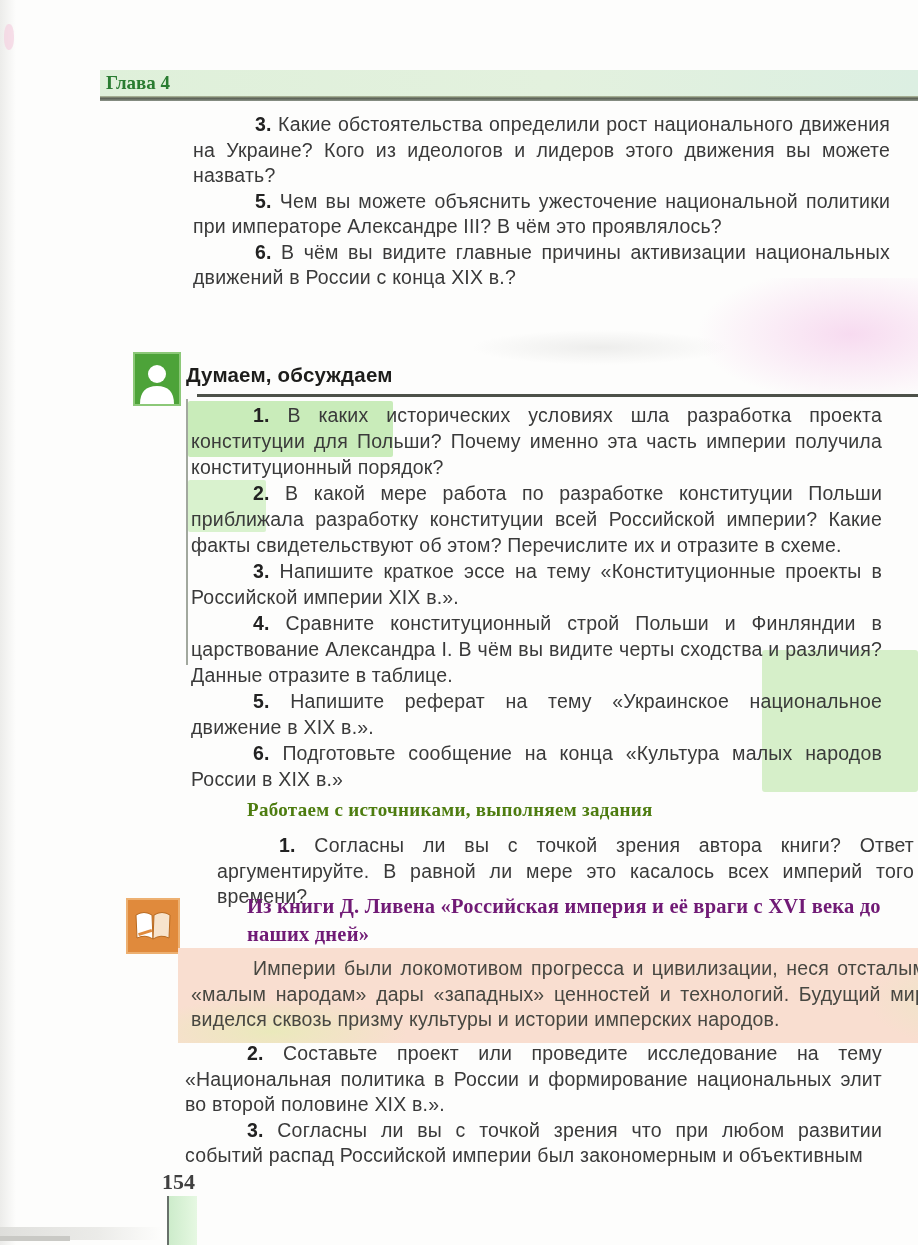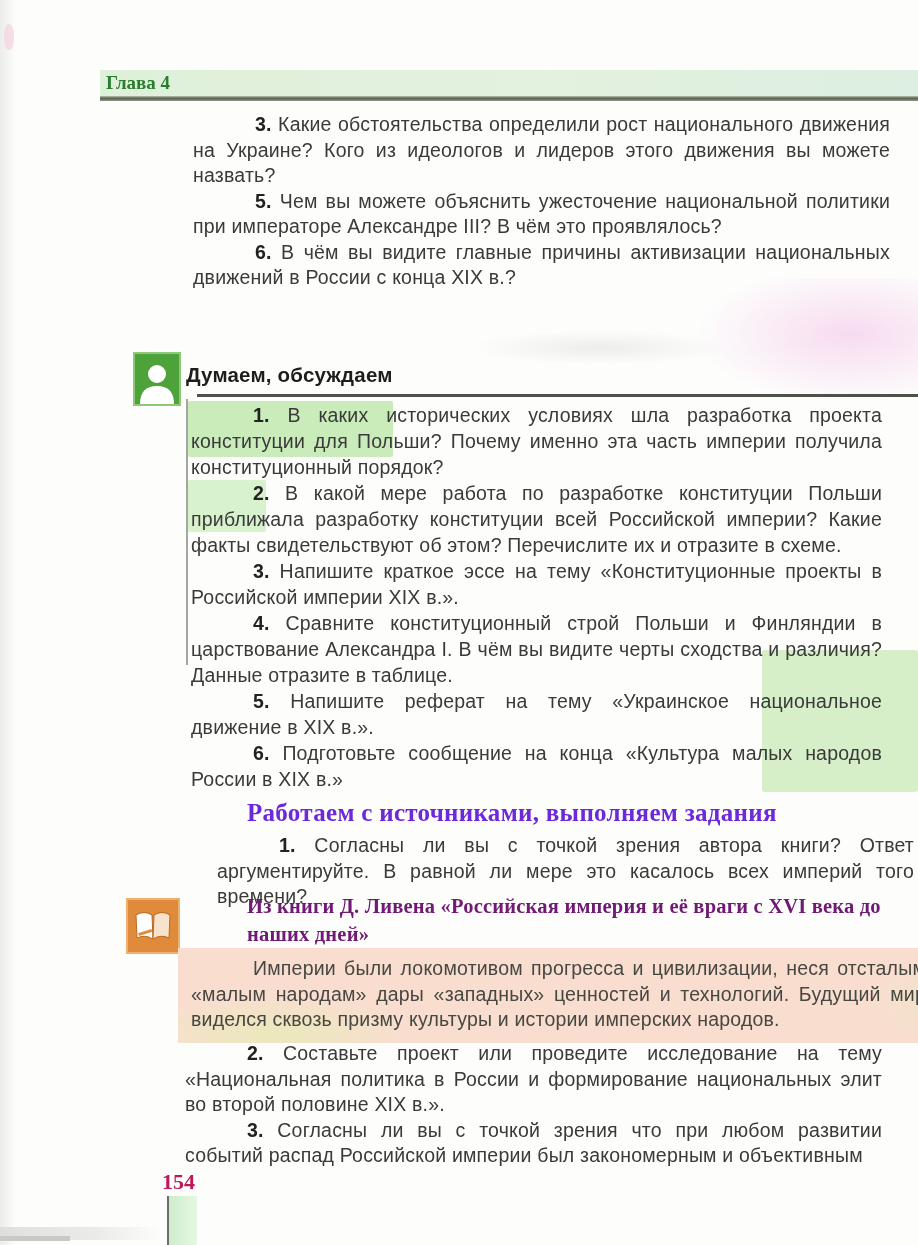--- a/index.html
+++ b/index.html
@@ -45,40 +45,40 @@
   .think-items{position:absolute;left:191px;top:402px;width:691px;}
   .think-items .para{line-height:26px;}
   .hl{position:absolute;background:#c9ecba;}
   .hl1{left:188px;top:401px;width:205px;height:56px;border-radius:2px;}
   .hl2{left:188px;top:480px;width:78px;height:52px;opacity:.7;border-radius:2px;}
   .green-block{position:absolute;left:762px;top:650px;width:156px;height:142px;
     background:#d6efc9;border-radius:3px;}
   
   .sources-title{position:absolute;left:247px;top:799px;
     font-family:"Liberation Serif","DejaVu Serif",serif;
-    font-size:25px;font-weight:bold;color:#6d28d9;letter-spacing:.3px;}
+    font-size:19px;font-weight:bold;color:#4d7c0f;letter-spacing:.3px;}
   .sources-item1{position:absolute;left:185px;top:833px;width:697px;margin-left:32px;}
   .book-icon{position:absolute;left:126px;top:898px;width:54px;height:56px;
     background:#e08a3c;border:2px solid #edb071;box-sizing:border-box;
     display:flex;align-items:center;justify-content:center;}
   .book-heading{position:absolute;left:247px;top:892px;width:660px;
     font-family:"Liberation Serif","DejaVu Serif",serif;
     font-size:20.5px;font-weight:bold;color:#701a75;line-height:28px;letter-spacing:.2px;}
   .quote-block{position:absolute;left:178px;top:948px;width:788px;box-sizing:border-box;
     padding:8px 40px 10px 13px;
     background:
       radial-gradient(ellipse 180px 45px at 12% 88%,rgba(230,236,182,.8),rgba(230,236,182,0) 75%),
       radial-gradient(ellipse 120px 60px at 99% 55%,rgba(226,236,190,.55),rgba(226,236,190,0) 75%),
       #f9ded0;}
   .quote-block .para{color:#474741;}
   .sources-rest{position:absolute;left:185px;top:1041px;width:697px;}
   
   .page-number{position:absolute;left:162px;top:1169px;
     font-family:"Liberation Serif","DejaVu Serif",serif;
-    font-size:22px;font-weight:bold;color:#be185d;}
+    font-size:22px;font-weight:bold;color:#404040;}
   .green-strip{position:absolute;left:167px;top:1196px;width:28px;height:49px;
     background:linear-gradient(90deg,#cdeccb,#e6f8e2);border-left:2px solid #67706a;}
 </style>
 </head>
 <body>
 
 <div class="page">
 
   <div class="edge-shade-left"></div>
   <div class="pink-dot"></div>

